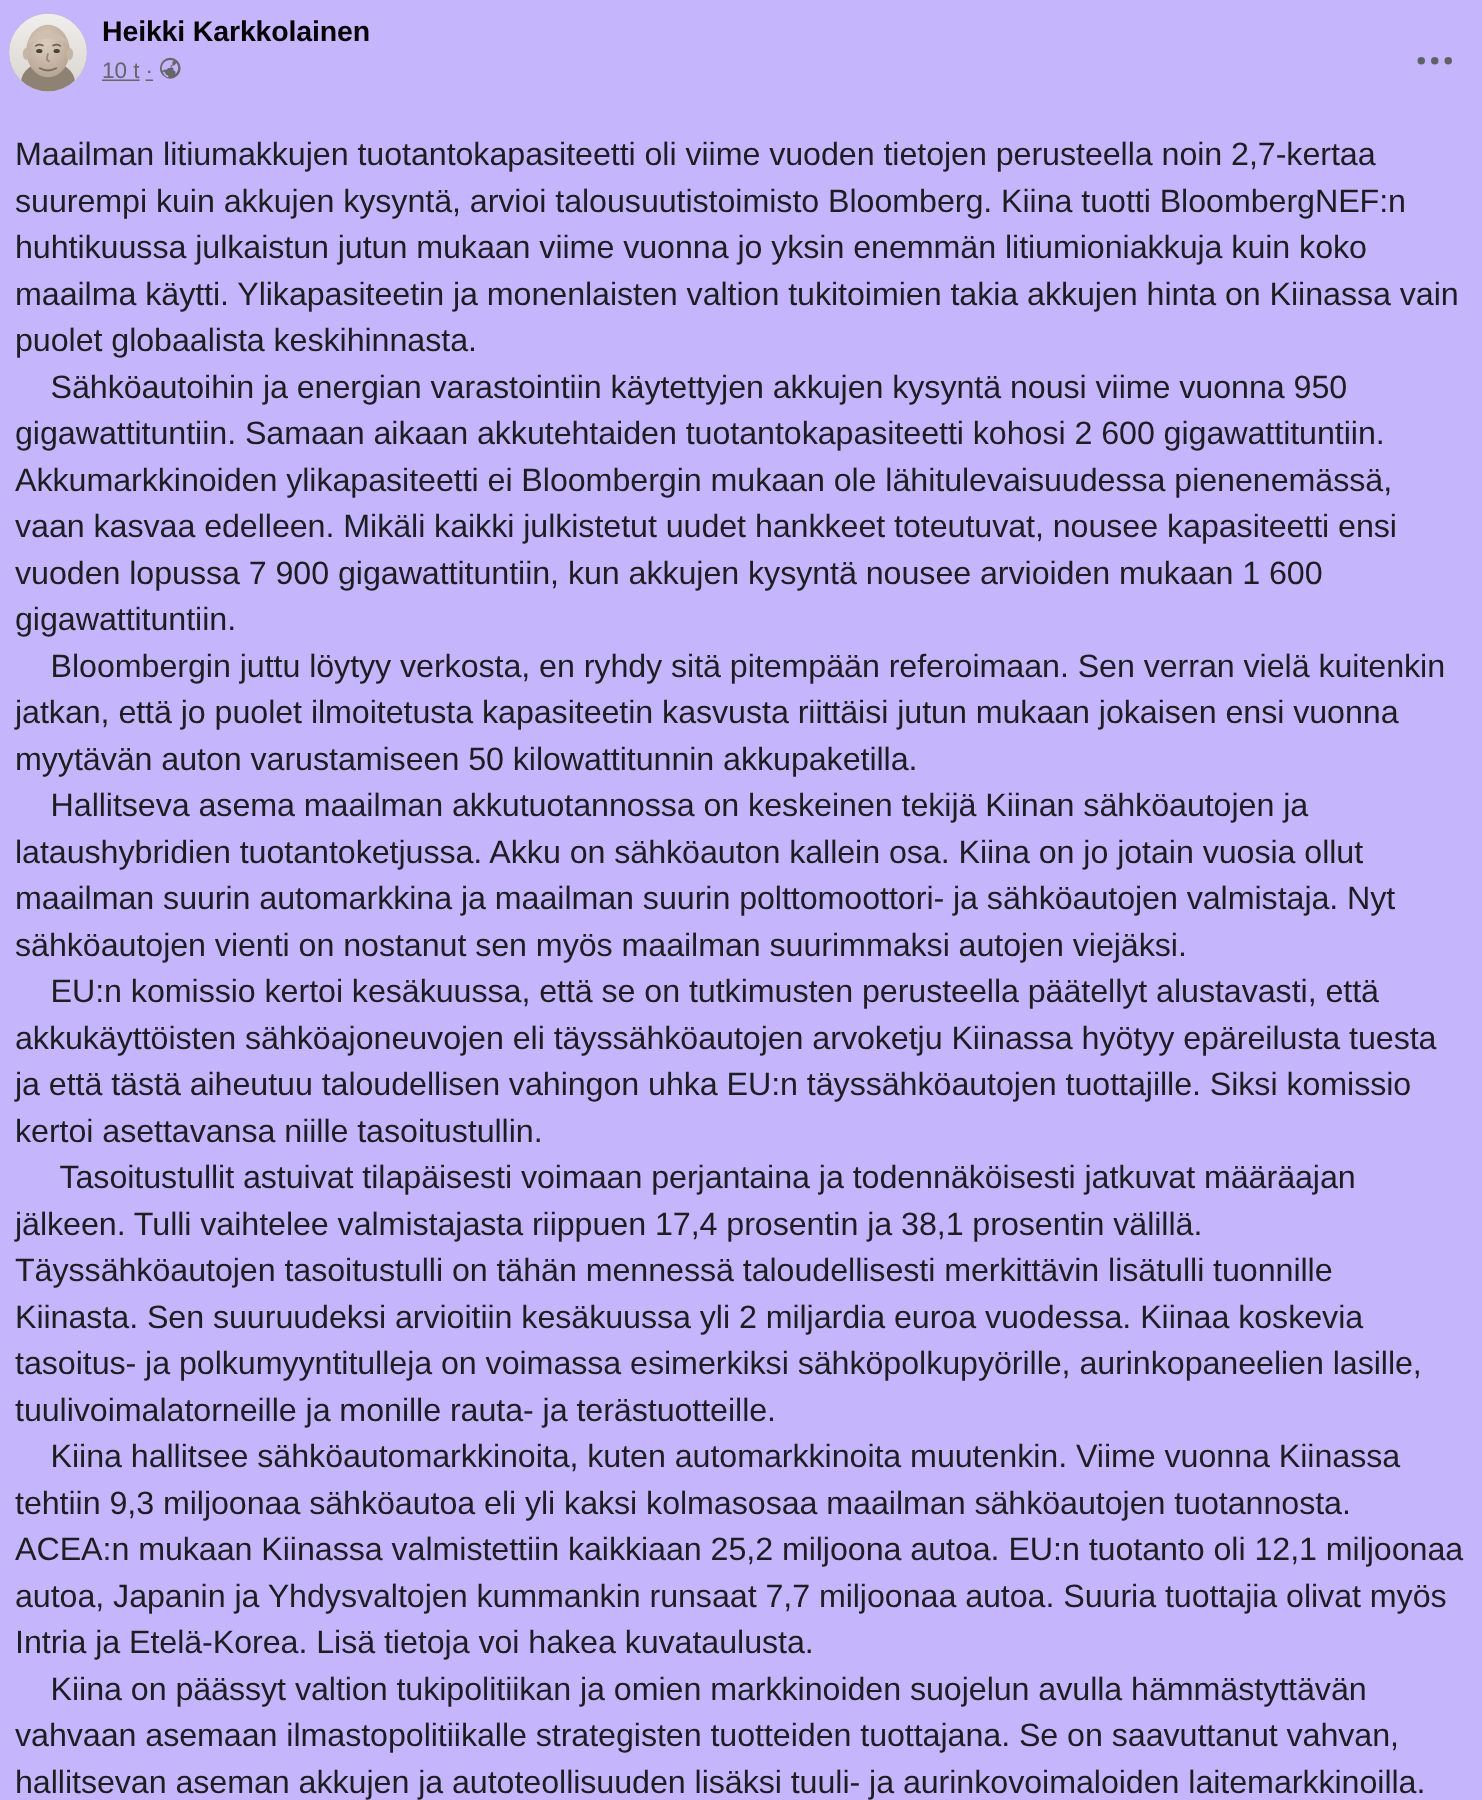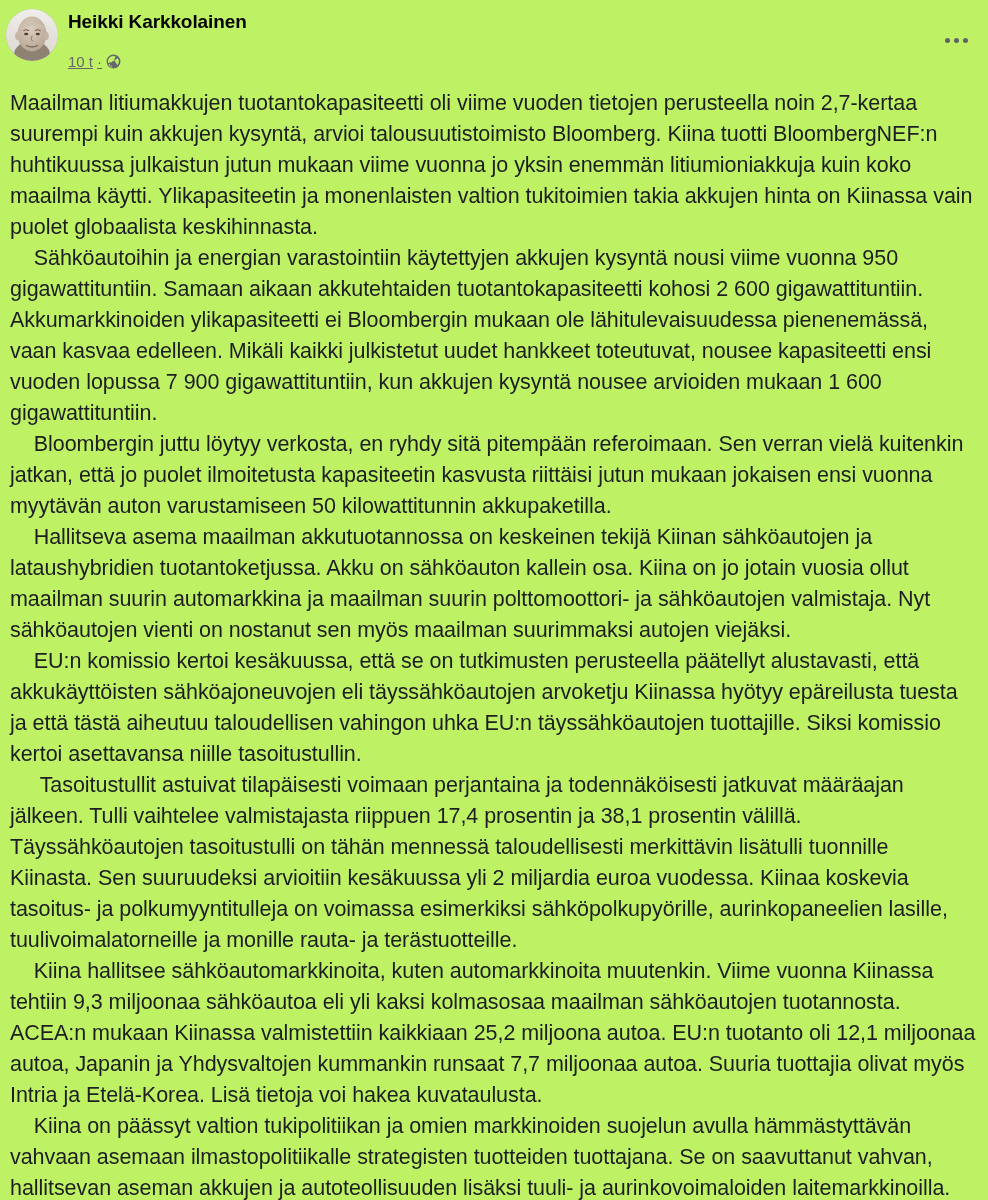--- a/index.html
+++ b/index.html
@@ -11,21 +11,21 @@
     width: 988px;
     height: 1200px;
     font-family: "Liberation Sans", sans-serif;
     color: #1c1e21;
     overflow: hidden;
   }
 
   .post {
     width: 988px;
     height: 1200px;
-    background: #bef264;
+    background: #c4b5fd;
     position: relative;
     box-sizing: border-box;
   }
 
   
   .post-header {
     display: flex;
     align-items: flex-start;
     padding: 8px 10px 0 6px;
     height: 72px;
@@ -58,22 +58,21 @@
     font-size: 19px;
     font-weight: bold;
     line-height: 23px;
     color: #050505;
     letter-spacing: -0.1px;
     white-space: nowrap;
   }
 
   .meta-row {
     display: flex;
-    align-items: center;
-    margin-top: 19px;
+    margin-top: 5px;
     color: #65676b;
     font-size: 15px;
     line-height: 19px;
     text-decoration: underline;
   }
   .meta-time { color: #65676b; }
   .meta-dot {
     margin: 0 4px;
     color: #65676b;
     font-size: 15px;

